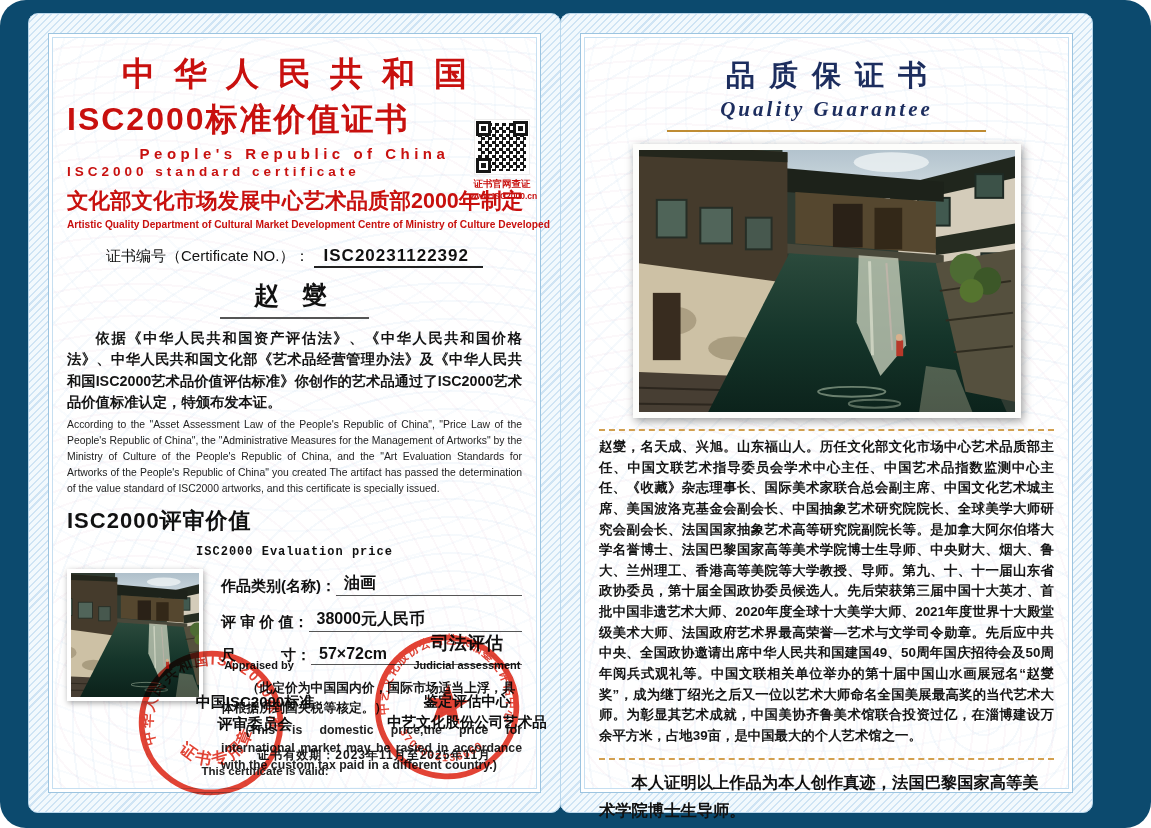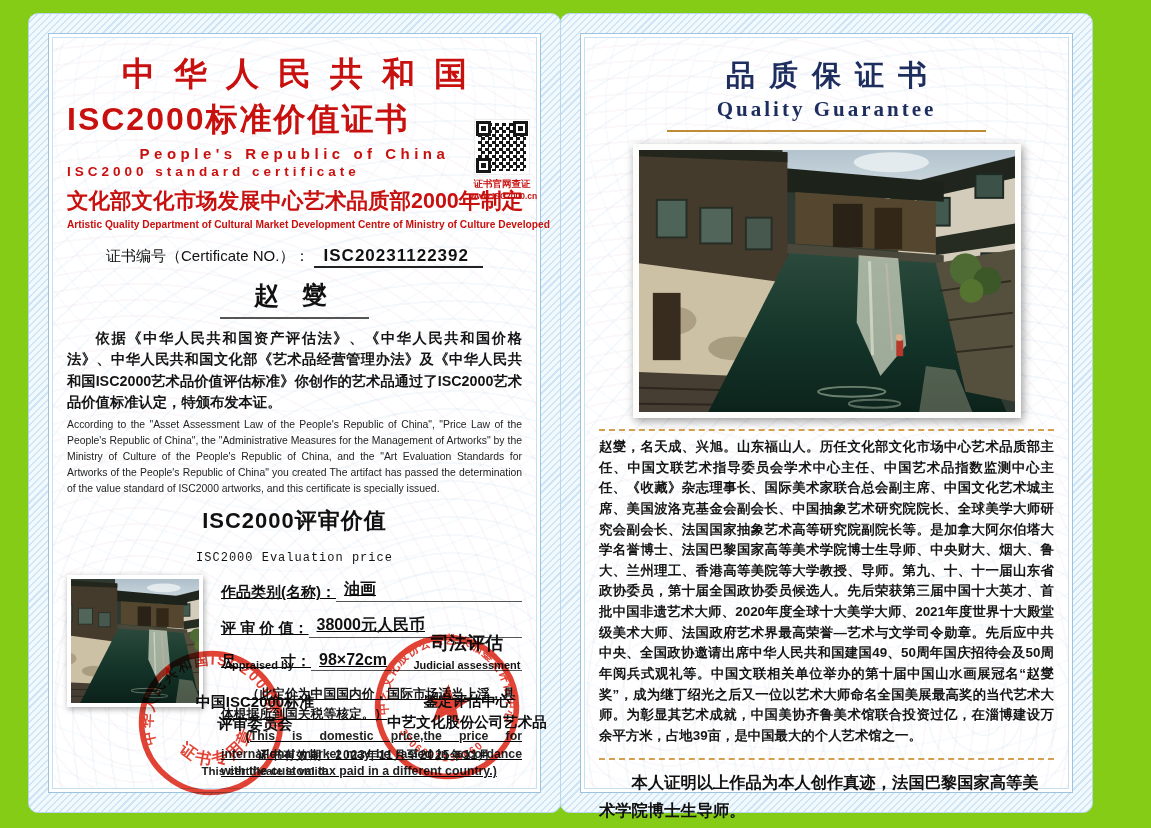--- a/index.html
+++ b/index.html
@@ -1,17 +1,17 @@
 <!DOCTYPE html>
 <html><head>
 <meta charset="utf-8">
 <style>
   * { margin:0; padding:0; box-sizing:border-box; }
   html,body { width:1151px; height:828px; background:#fff; font-family:"Liberation Sans","DejaVu Sans",sans-serif; }
-  .canvas { position:relative; width:1151px; height:828px; background:#84cc16; overflow:hidden; }
+  .canvas { position:relative; width:1151px; height:828px; background:#0c4a6e; overflow:hidden;border-radius:26px; }
 
   .page { position:absolute; top:13px; width:533px; height:800px; }
   .page.left  { left:28px; }
   .page.right { left:560px; }
 
   .lace {
     width:100%; height:100%;
     background:
       repeating-linear-gradient(135deg,#cfe4f4 0 1.5px,#f2f9fd 1.5px 5px),
       #eaf4fb;
@@ -47,24 +47,24 @@
   .qr-cap2 { color:#c8100e; font-size:8.5px; font-weight:bold; white-space:nowrap; }
 
   .cert-row { text-align:center; margin-top:16px; font-size:15px; color:#111; }
   .cert-no { font-weight:bold; font-size:17px; border-bottom:2px solid #222; padding:0 14px 1px 10px; letter-spacing:1px; }
   .artist-name { text-align:center; margin-top:13px; }
   .artist-name span { display:inline-block; font-size:25px; font-weight:bold; color:#111; letter-spacing:8px; border-bottom:2px solid #555; padding:0 34px 5px 34px; }
 
   .decree-cn { margin-top:9px; font-size:14.3px; font-weight:bold; color:#151515; line-height:1.5; text-align:justify; text-indent:2em; }
   .decree-en { margin-top:3px; font-size:10.4px; color:#222; line-height:1.55; text-align:justify; font-weight:500; }
 
-  .eval-cn { text-align:center; font-size:22px; font-weight:bold; color:#111; margin-top:9px; letter-spacing:1px; }
-  .eval-en { text-align:center; font-size:12px; color:#111; font-family:"Liberation Mono","DejaVu Sans Mono",monospace; letter-spacing:1px; margin-top:15px; font-weight:normal; }
-
-  .art-row { display:flex; margin-top:10px; gap:18px;text-decoration:underline; }
+  .eval-cn { font-size:22px; font-weight:bold; color:#111; margin-top:9px; letter-spacing:1px; }
+  .eval-en { text-align:center; font-size:12px; color:#111; font-family:"Liberation Mono","DejaVu Sans Mono",monospace; letter-spacing:1px; margin-top:9px; font-weight:bold; }
+
+  .art-row { display:flex; margin-top:10px; gap:18px; }
   .thumb-frame { background:#fff; padding:4px; box-shadow:1px 2px 6px rgba(0,0,0,.35); width:136px; height:132px; flex:none; }
   .thumb-frame svg { width:100%; height:100%; display:block; }
   .fields { flex:1; padding-top:4px; }
   .field-row { display:flex; align-items:flex-end; margin-bottom:13px; }
   .field-label { font-size:15px; font-weight:bold; color:#111; white-space:nowrap; }
   .field-value { flex:1; font-size:16px; font-weight:bold; color:#111; border-bottom:1.5px solid #555; padding:0 4px 1px 8px; white-space:nowrap; }
   .note-cn { font-size:12.8px; font-weight:bold; color:#151515; line-height:1.5; text-indent:2em; margin-top:2px; }
   .note-en { font-size:12.3px; font-weight:600; color:#222; line-height:1.45; text-align:justify; text-indent:2em; margin-top:5px; }
 
   .bottom { position:absolute; left:0; top:585px; width:100%; height:175px; }
@@ -77,21 +77,21 @@
   .seal-r { left:322px; top:12px; transform:rotate(4deg); }
   .org { position:absolute; text-align:center; font-weight:bold; color:#0d0d0d; line-height:1.45; }
   .org-l { top:72px; left:96px;  width:220px; font-size:15px; }
   .org-r { top:72px; left:308px; width:220px; font-size:14.5px; }
   .validity   { position:absolute; top:128px; left:10px; width:88%; text-align:right; font-size:12px; font-weight:bold; color:#171717; letter-spacing:1px; }
   .validity-en{ position:absolute; top:146px; left:0; width:88%; text-align:center; font-size:11.5px; font-weight:bold; color:#222; }
   .license    { position:absolute; top:160px; left:0; width:88%; text-align:center; font-size:13.5px; color:#111; }
 
   
   .q-cn { text-align:center; color:#1c2d5e; font-weight:bold; font-size:29px; letter-spacing:14px; text-indent:14px; font-family:"Liberation Serif","DejaVu Serif",serif; margin-top:8px; }
-  .q-en { text-align:center; color:#1c2d5e; font-weight:bold; font-size:21px; letter-spacing:3px; font-family:"Liberation Serif","DejaVu Serif",serif; margin-top:1px; }
+  .q-en { text-align:center; color:#1c2d5e; font-weight:bold; font-size:21px; letter-spacing:3px; font-family:"Liberation Serif","DejaVu Serif",serif; margin-top:1px;font-style:italic; }
   .gold-line { width:70%; height:2px; background:#bf8c33; margin:8px auto 0; }
   .big-art { width:388px; margin:12px auto 0; background:#fdfdfb; padding:6px; box-shadow:2px 3px 9px rgba(0,0,0,.4); }
   .big-art svg { width:100%; height:262px; display:block; }
   .dash { border-top:2px dashed #d2a050; margin-top:11px; }
   .bio { margin-top:6px; font-size:13.4px; font-weight:600; color:#151515; line-height:1.54; text-align:justify; }
   .statement { margin-top:8px; font-size:16.3px; font-weight:bold; color:#111; line-height:1.75; text-indent:2em; }
 
   .seal text { font-weight:bold; }
 </style>
 </head>
@@ -210,21 +210,21 @@
             <div class="field-row">
               <span class="field-label">作品类别(名称)：</span>
               <span class="field-value">油画</span>
             </div>
             <div class="field-row">
               <span class="field-label">评 审 价 值：</span>
               <span class="field-value">38000元人民币</span>
             </div>
             <div class="field-row">
               <span class="field-label">尺　　　寸：</span>
-              <span class="field-value">98×72cm</span>
+              <span class="field-value">57×72cm</span>
             </div>
             <p class="note-cn">（此定价为中国国内价，国际市场适当上浮，具体根据所到国关税等核定。）</p>
             <p class="note-en">(This is domestic price,the price for international market may be rasied in accordance with the custom tax paid in a different country.)</p>
           </div>
         </div>
 
         <div class="bottom">
           <div class="jud-h">司法评估</div>
           <div class="appr-en">Appraised by</div>
           <div class="jud-en">Judicial assessment</div>

